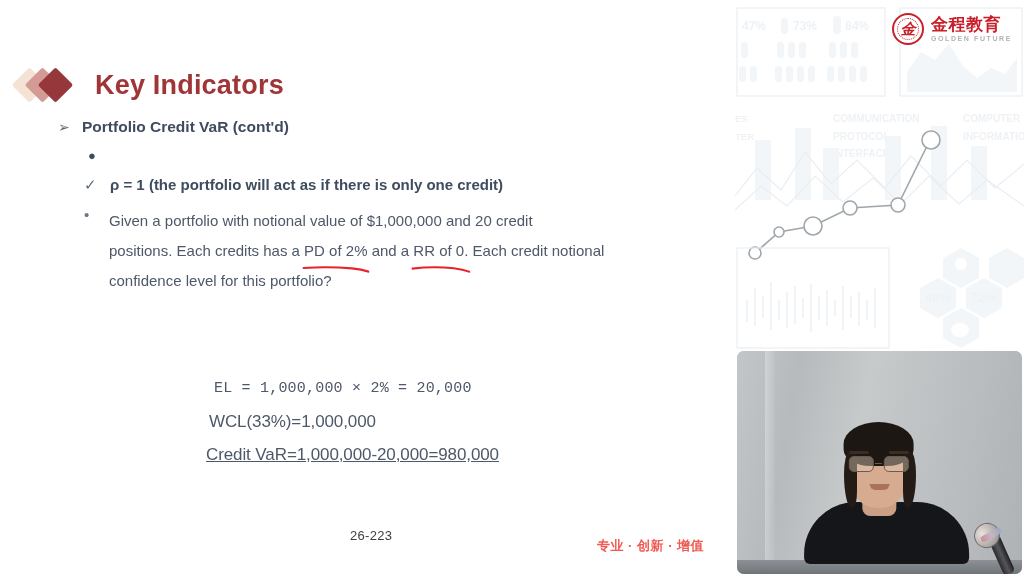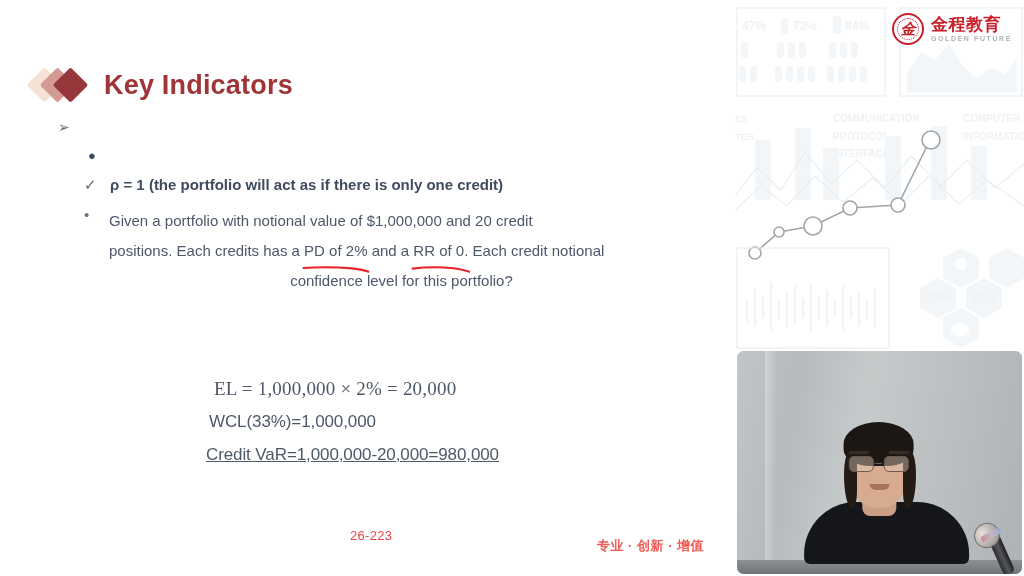--- a/index.html
+++ b/index.html
@@ -62,22 +62,22 @@
     letter-spacing: 0.5px;
   }
   .brand-en {
     font-size: 7px; font-weight: bold; color: #b2b2b2;
     letter-spacing: 1.6px; margin-top: 2px;
   }
 
   
   .title-row {
     position: absolute;
-    left: 32px; top: 68px;
-    display: flex; align-items: center; gap: 10px;
+    left: 17px; top: 68px;
+    display: flex; align-items: center; gap: 16px;
   }
   .diamonds { position: relative; width: 62px; height: 34px; flex: none; }
   .dia {
     position: absolute; top: 50%;
     width: 25px; height: 25px;
     transform: translateY(-50%) rotate(45deg);
     border-radius: 2px;
   }
   .dia.d1 { left: 0px;  background: #f4e3d5; }
   .dia.d2 { left: 13px; background: #d49b96; }
@@ -114,54 +114,54 @@
   }
   .para {
     position: relative;
     flex: 1;
     font-size: 15px;
     line-height: 30px;
     color: #4d5869;
     text-align: justify;
     font-weight: normal;
   }
-  .para .last-line { text-align: center; }
+  .para .last-line { text-align: left; }
 
   
   .ul-wrap { position: relative; display: inline-block; }
   .ul-wrap .ul {
     position: absolute; left: -2px; bottom: -7px;
     width: calc(100% + 6px); height: 9px;
     overflow: visible;
   }
 
   
   .eqs {
     position: absolute; left: 210px; top: 372px;
     color: #4d5869;
   }
   .eq { line-height: 33px; white-space: nowrap; }
   .eq.serif {
-    font-family: Liberation Serif, serif;
-    font-size: 19px;
+    font-family: Liberation Mono, monospace;
+    font-size: 15px;
     letter-spacing: 0.2px;
   }
   .eq.sans {
     font-family: "Liberation Sans", sans-serif;
     font-size: 17px;
     letter-spacing: -0.1px;
   }
   .eq.i1 { margin-left: 4px; }
   .eq.i2 { margin-left: -1px; }
   .eq.i3 { margin-left: -4px; text-decoration: underline; }
 
   
   .page-num {
     position: absolute; left: 350px; top: 528px;
-    font-size: 13px; color: #ef4444; letter-spacing: 0.3px;
+    font-size: 13px; color: #404040; letter-spacing: 0.3px;
   }
   .slogan {
     position: absolute; left: 597px; top: 537px;
     font-size: 13px; font-weight: bold; color: #ef5b52;
     letter-spacing: 0.5px;
   }
 
   
   .video {
     position: absolute; left: 737px; top: 351px;
@@ -382,20 +382,21 @@
         <span class="dia d2"></span>
         <span class="dia d3"></span>
     </span>
     <span class="slide-title">Key Indicators</span>
   </div>
 
   <div class="outline">
 
     <div class="lvl1">
       <span class="mk arrow">➢</span>
+      <span>Portfolio Credit VaR (cont'd)</span>
     </div>
 
     <div class="lvl2">
       <span class="mk dot">●</span>
     </div>
 
     <div class="lvl3">
       <span class="mk check">✓</span>
       <span>ρ = 1 (the portfolio will act as if there is only one credit)</span>
     </div>

